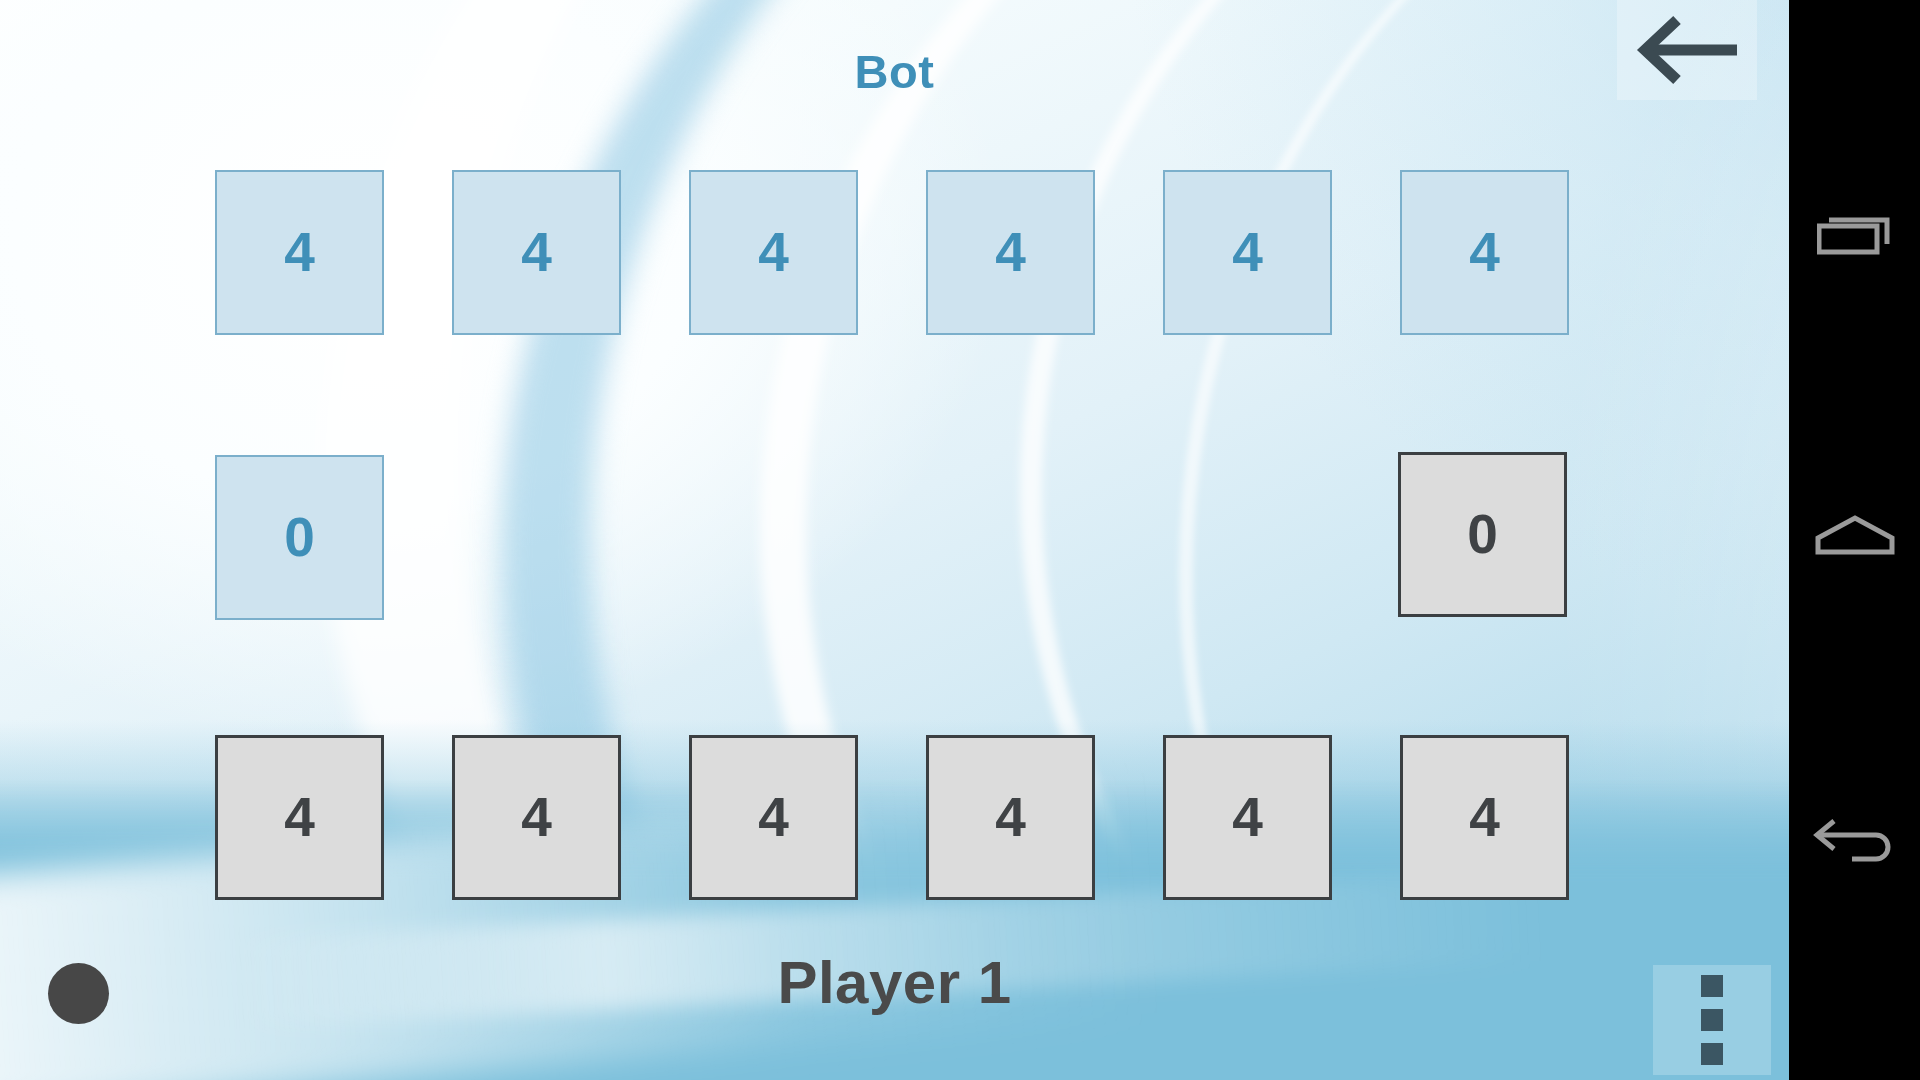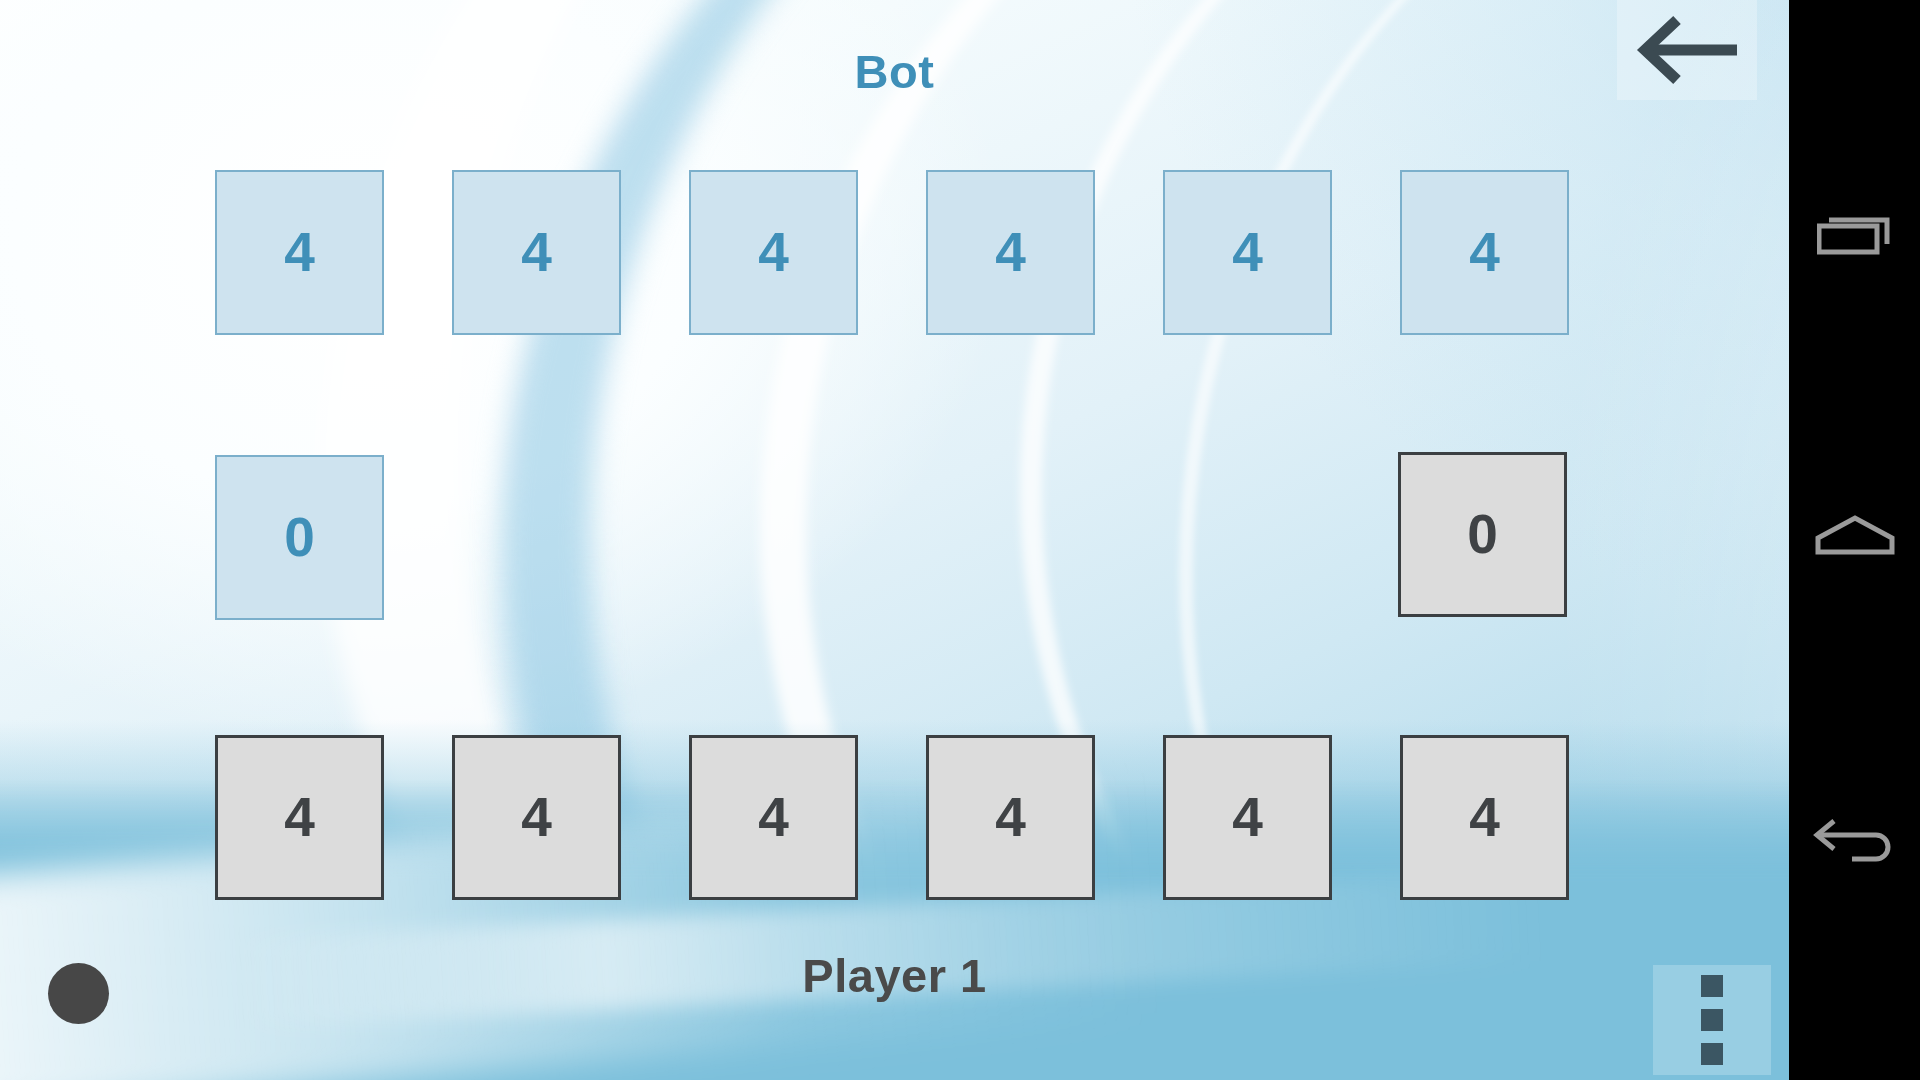--- a/index.html
+++ b/index.html
@@ -119,21 +119,21 @@
     position:absolute; top:44px; left:0; width:1789px;
     text-align:center;
     font-size:47px; font-weight:bold;
     color:#3f8fb8;
     letter-spacing:.5px;
     z-index:5;
   }
   #player-title {
     position:absolute; top:948px; left:0; width:1789px;
     text-align:center;
-    font-size:47px; font-weight:bold;
+    font-size:60px; font-weight:bold;
     color:#4a4a4a;
     letter-spacing:.5px;
     z-index:5;
   }
 
   
   .board { position:absolute; left:0; top:0; width:1789px; height:1080px; z-index:4; }
 
   .pit {
     position:absolute;

